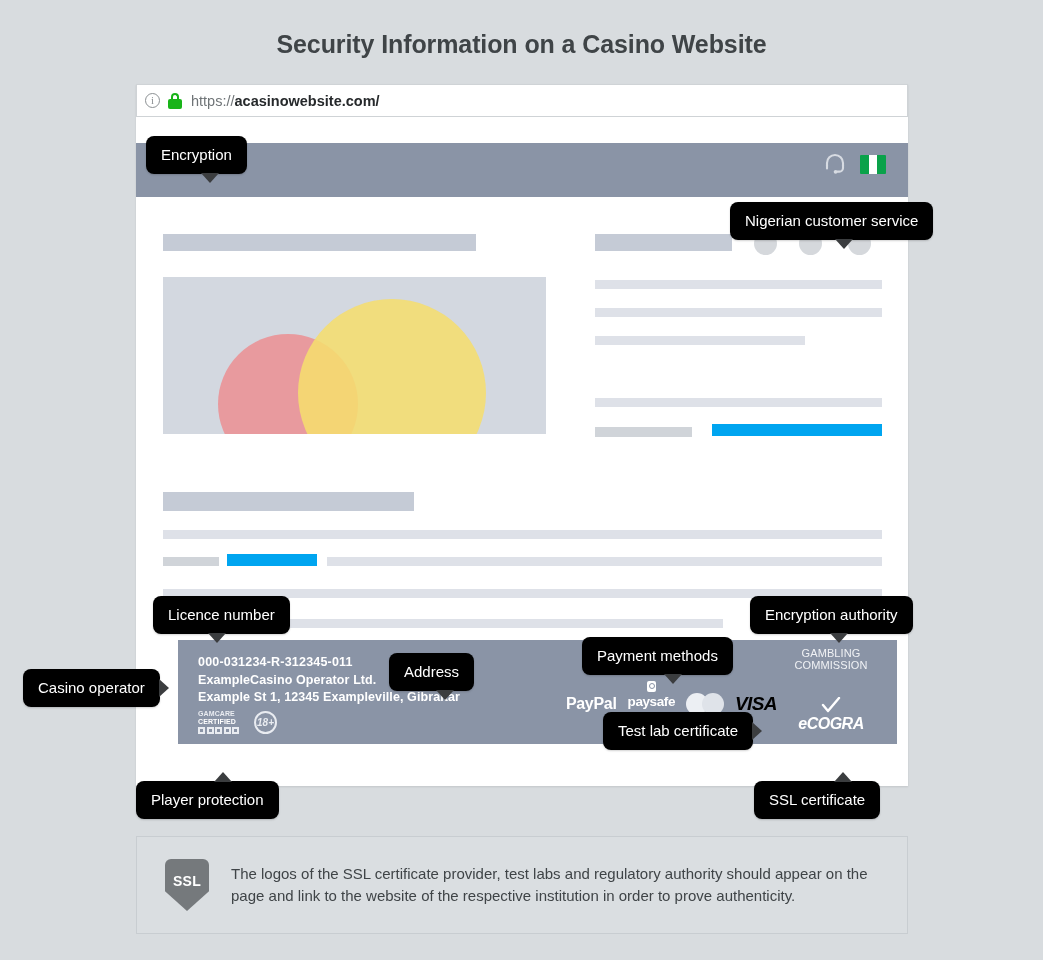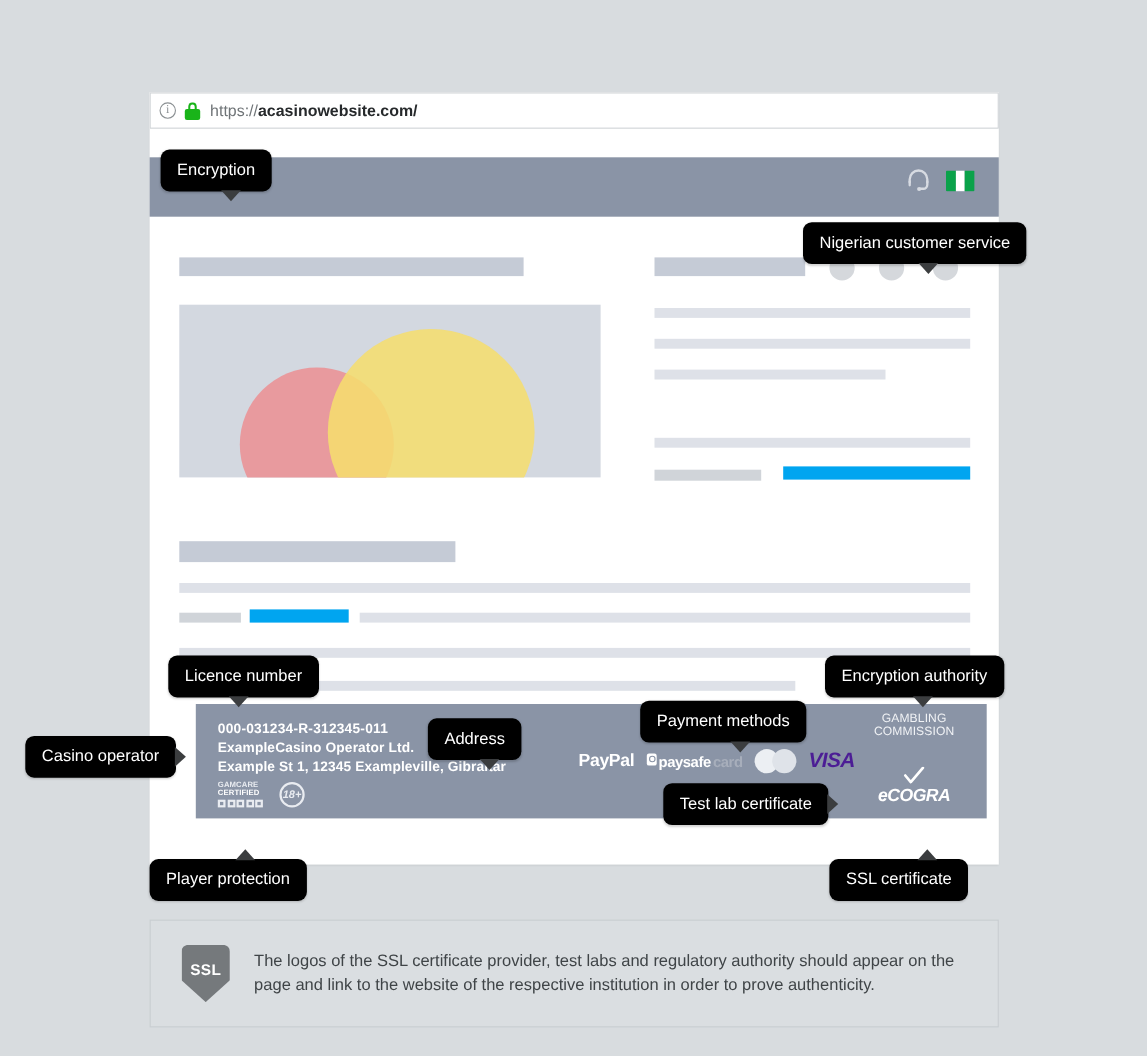--- a/index.html
+++ b/index.html
@@ -120,36 +120,36 @@
   }
 
   .pay-row {
     position: absolute; right: 120px; top: 41px;
     display: flex; align-items: center; gap: 11px;
   }
   .logo-paypal {
     font-size: 16px; font-weight: bold; 
     color: #ffffff; letter-spacing: -0.3px;
   }
-  .logo-paysafe { display: flex; gap: 2px; }
+  .logo-paysafe { display: flex; align-items: center; gap: 2px; flex-direction: column; }
   .logo-paysafe .plock {
     width: 9px; height: 11px; background: #ffffff; border-radius: 2px;
     position: relative;
   }
   .logo-paysafe .plock::after {
     content: ""; position: absolute; left: 2.5px; top: 2px;
     width: 4px; height: 4px; border: 1.2px solid #8a94a6; border-radius: 50%;
   }
   .logo-paysafe .t1 { font-size: 13.5px; font-weight: bold; color: #ffffff; letter-spacing: -0.4px; }
   .logo-paysafe .t2 { font-size: 13.5px; font-weight: bold; color: #a7aebb; letter-spacing: -0.4px; }
   .logo-mc { position: relative; width: 38px; height: 22px; }
   .logo-mc i { position: absolute; top: 0; width: 22px; height: 22px; border-radius: 50%; background: #eceff3; }
   .logo-mc .r { left: 16px; background: #dfe3e9; }
   .logo-visa {
-    font-size: 19px; font-weight: bold; font-style: italic; color: #4c1d95;
+    font-size: 19px; font-weight: bold; font-style: italic; color: #000000;
     letter-spacing: -0.6px;
   }
 
   .cert-col {
     position: absolute; right: 16px; top: 8px;
     width: 100px; text-align: center; color: #ffffff;
   }
   .logo-gc { font-size: 11px; font-weight: normal; line-height: 11.5px; letter-spacing: 0.1px; color: #f0f2f5; }
   .logo-ecogra {
     margin-top: 26px; font-size: 16px; font-weight: bold; font-style: italic;
@@ -202,20 +202,21 @@
     padding-top: 14px;
     color: #ffffff; font-size: 14px; font-weight: bold; letter-spacing: 0.3px;
   }
   .note-text { font-size: 15px; line-height: 22px; color: #3f4447; }
 </style>
 <style>[data-name="callout-encryption"]::after{left:55px;}[data-name="callout-customer-service"]::after{left:105px;}[data-name="callout-licence-number"]::after{left:55px;}[data-name="callout-regulatory-authority"]::after{left:80px;}[data-name="callout-address"]::after{left:47px;}[data-name="callout-payment-methods"]::after{left:82px;}[data-name="callout-player-protection"]::after{left:78px;}[data-name="callout-ssl-certificate"]::after{left:80px;}</style></head>
 <body>
 
 <div class="page" data-name="infographic-page">
 
+  <div class="page-title" data-name="page-title">Security Information on a Casino Website</div>
 
   <div class="browser" data-name="browser-window">
 
     <div class="urlbar" data-name="browser-url-bar">
       <span class="info-icon" data-name="info-circle-icon">i</span>
       <span class="lock-icon" data-name="green-padlock-icon">
         <span class="shackle"></span>
           <span class="body"></span>
       </span>
       <span class="url-text" data-name="url-text"><span data-name="url-scheme">https://</span><b data-name="url-domain">acasinowebsite.com/</b></span>

